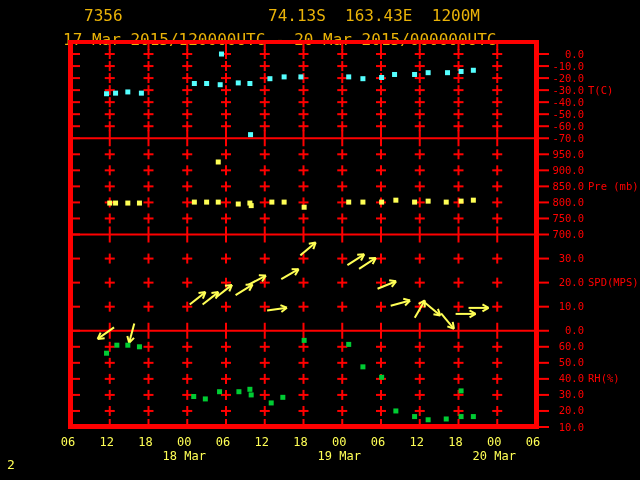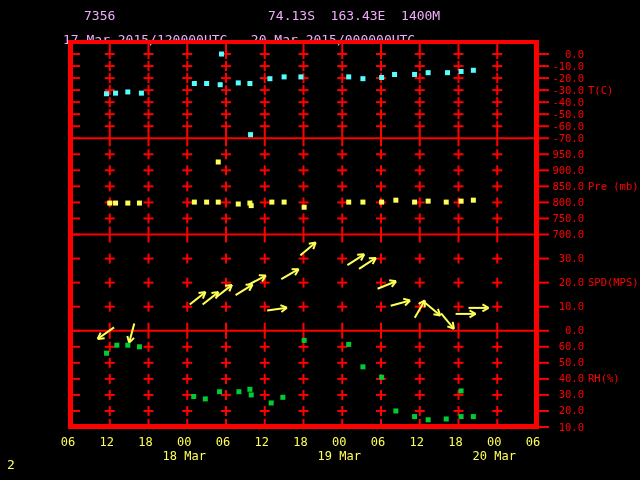--- a/index.html
+++ b/index.html
@@ -1,31 +1,31 @@
 <!DOCTYPE html>
 <html><head>
 <meta charset="utf-8">
 <style>
   html,body{margin:0;padding:0;background:#000;}
   .screen{position:relative;width:640px;height:480px;background:#000;overflow:hidden;
           font-family:"DejaVu Sans Mono",monospace;}
-  .hdr{position:absolute;color:#f0abfc;font-size:13px;line-height:13px;white-space:pre;}
+  .hdr{position:absolute;color:#eab308;font-size:16px;line-height:13px;white-space:pre;}
   #station{left:84px;top:9px;}
   #loc{left:268px;top:9px;}
   #period{left:63px;top:33px;}
   #pagenum{position:absolute;left:7px;top:457px;color:#ffff55;font-size:13px;}
   svg{position:absolute;left:0;top:0;}
   svg text{font-family:"DejaVu Sans Mono",monospace;}
 </style>
 </head>
 <body>
 
 <div class="screen">
   <div class="hdr" id="station">7356</div>
-  <div class="hdr" id="loc">74.13S  163.43E  1400M</div>
+  <div class="hdr" id="loc">74.13S  163.43E  1200M</div>
   <div class="hdr" id="period">17 Mar 2015/120000UTC - 20 Mar 2015/000000UTC</div>
   <svg id="plot" width="640" height="480">
       <rect x="68" y="40" width="471" height="4" fill="#ff0000"></rect>
       <rect x="68" y="424" width="471" height="5" fill="#ff0000"></rect>
       <rect x="68" y="40" width="5" height="389" fill="#ff0000"></rect>
       <rect x="534" y="40" width="5" height="389" fill="#ff0000"></rect>
       <line x1="71" y1="138.25" x2="536" y2="138.25" stroke="#ff0000" stroke-width="2"></line>
       <line x1="71" y1="234.5" x2="536" y2="234.5" stroke="#ff0000" stroke-width="2"></line>
       <line x1="71" y1="330.75" x2="536" y2="330.75" stroke="#ff0000" stroke-width="2"></line>
       <line x1="109.75" y1="40" x2="109.75" y2="50" stroke="#ff0000" stroke-width="2"></line>

